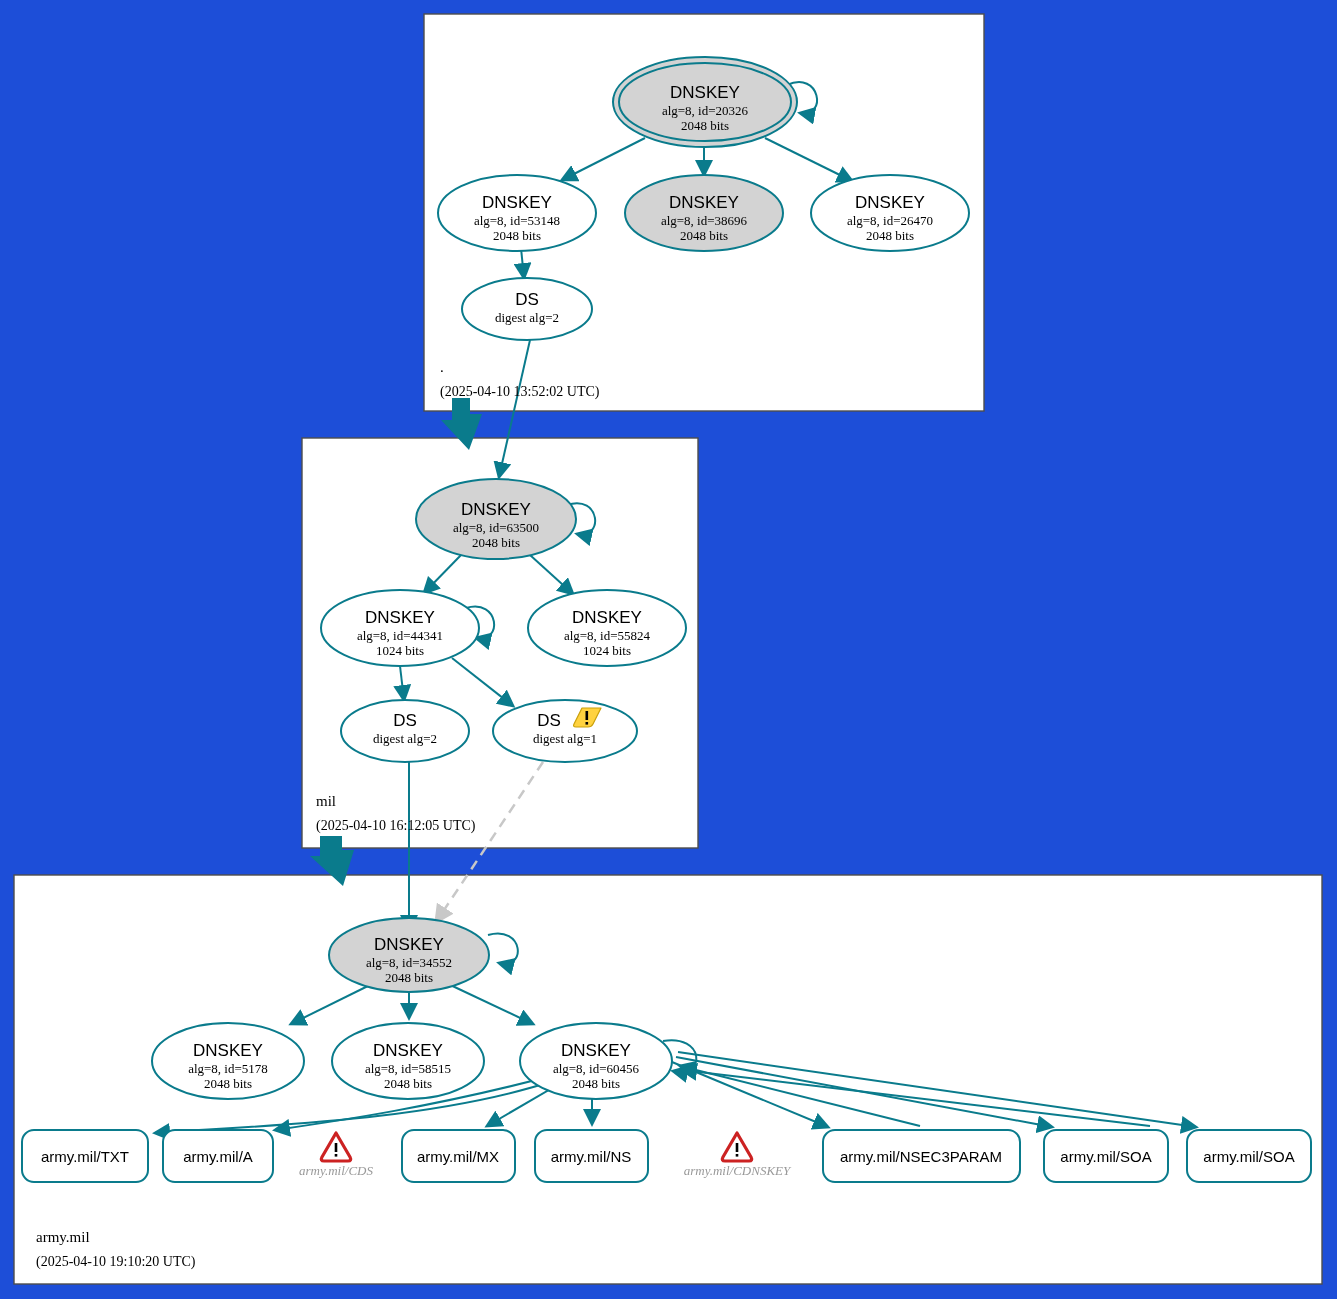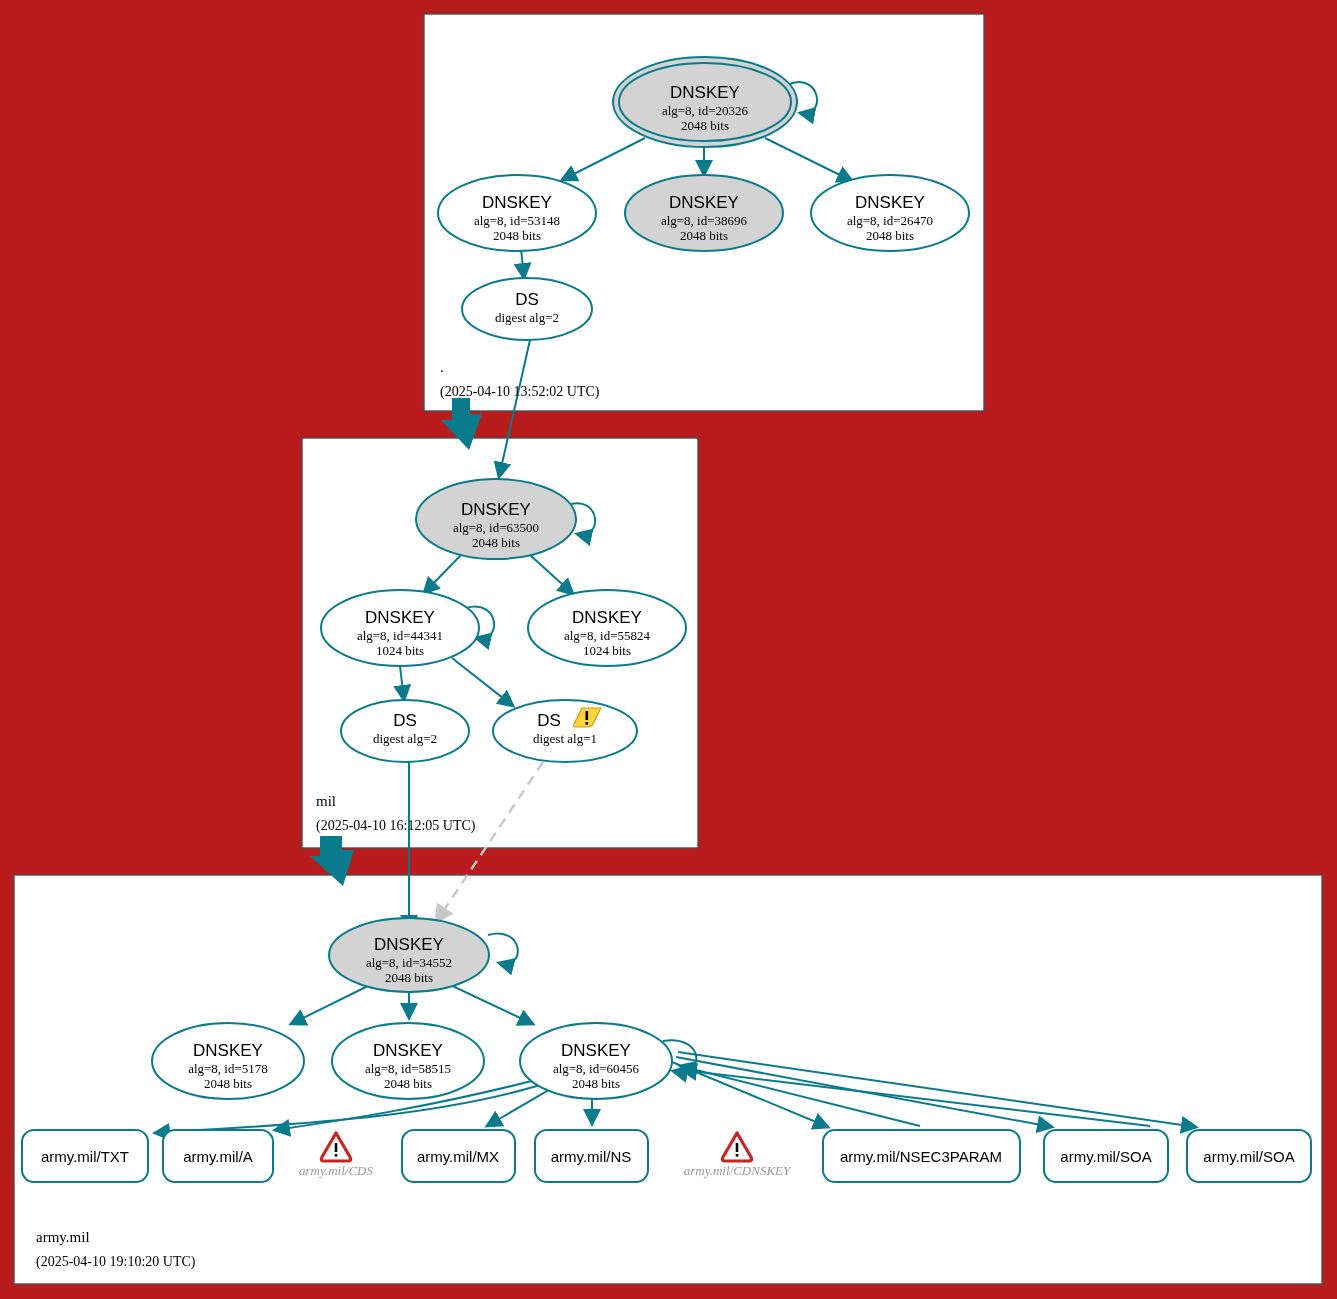--- a/index.html
+++ b/index.html
@@ -8,21 +8,21 @@
     padding: 0;
     background: #ffffff;
   }
   body {
     font-family: "Liberation Sans", sans-serif;
   }
   #canvas {
     position: relative;
     width: 1337px;
     height: 1299px;
-    background: #b91c1c;
+    background: #1d4ed8;
     overflow: hidden;
   }
   svg#graph {
     position: absolute;
     left: 0;
     top: 0;
     width: 1337px;
     height: 1299px;
   }
   text {

